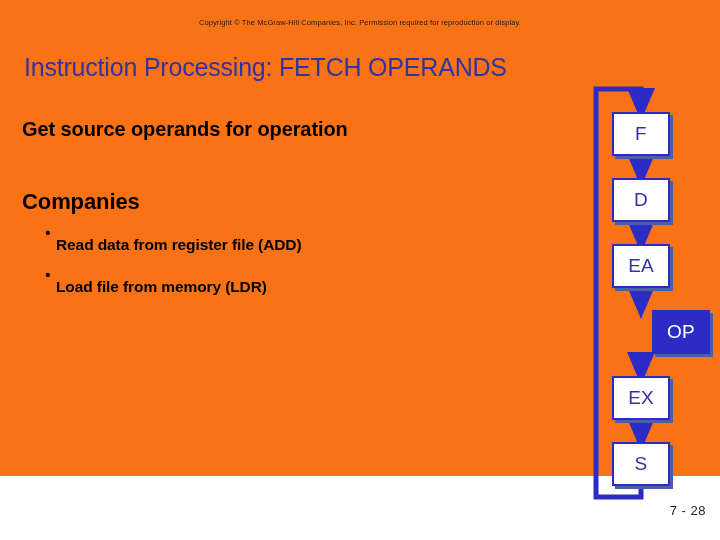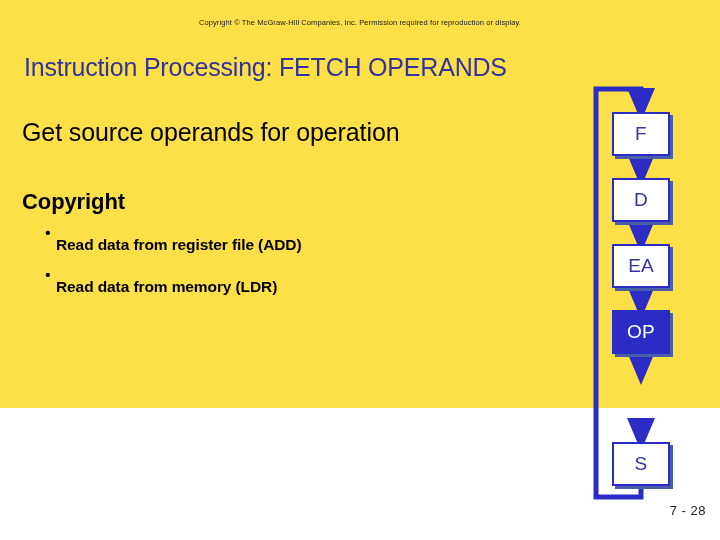--- a/index.html
+++ b/index.html
@@ -12,22 +12,22 @@
     background: #ffffff;
     font-family: "Liberation Sans", sans-serif;
     overflow: hidden;
     position: relative;
   }
 
   #slide {
     position: absolute;
     left: 0; top: 0;
     width: 720px;
-    height: 408px;
-    background: #fde047;
+    height: 476px;
+    background: #f97316;
   }
 
   
   .copyright {
     position: absolute;
     left: 0;
     top: 18px;
     width: 720px;
     text-align: center;
     font-size: 7.5px;
@@ -50,22 +50,22 @@
     letter-spacing: -0.2px;
     line-height: 30px;
     white-space: nowrap;
   }
 
   
   .body-line-1 {
     position: absolute;
     left: 22px;
     top: 118px;
-    font-size: 25px;
-    font-weight: normal;
+    font-size: 20px;
+    font-weight: bold;
     color: #000000;
     letter-spacing: -0.1px;
     white-space: nowrap;
   }
 
   .body-line-2 {
     position: absolute;
     left: 22px;
     top: 189px;
     font-size: 22px;
@@ -128,20 +128,21 @@
     display: flex;
     align-items: center;
     justify-content: center;
     box-shadow: 3px 3px 0 0 #4a5fa8;
     letter-spacing: 0.2px;
   }
   .flow-box.highlight {
     background: #2b2bc5;
     color: #ffffff;
     border-color: #2b2bc5;
+    margin-left: 40px;
   }
 
   .page-number {
     position: absolute;
     right: 14px;
     top: 503px;
     font-size: 13px;
     color: #222222;
     letter-spacing: 0.5px;
     white-space: nowrap;
@@ -152,30 +153,30 @@
 <body>
 
 <div id="slide">
 
   <div class="copyright">Copyright © The McGraw-Hill Companies, Inc. Permission required for reproduction or display.</div>
 
   <div class="slide-title">Instruction Processing: FETCH OPERANDS</div>
 
   <div class="body-line-1">Get source operands for operation</div>
 
-  <div class="body-line-2">Copyright</div>
+  <div class="body-line-2">Companies</div>
 
   <ul class="bullet-list">
     <li class="bullet-item">
       <span class="bullet-dot">•</span>
       <span class="bullet-text">Read data from register file (ADD)</span>
     </li>
     <li class="bullet-item">
       <span class="bullet-dot">•</span>
-      <span class="bullet-text">Read data from memory (LDR)</span>
+      <span class="bullet-text">Load file from memory (LDR)</span>
     </li>
   </ul>
 
   <svg id="flow" viewBox="0 0 720 540" width="720" height="540" xmlns="http://www.w3.org/2000/svg">
     <defs>
       <marker id="arrowHead" markerWidth="7" markerHeight="7" refX="3.2" refY="3.2" orient="auto" markerUnits="strokeWidth">
         <path d="M0,0.4 L6.6,3.2 L0,6 z" fill="#2b2bc5"></path>
       </marker>
     </defs>
 
@@ -201,20 +202,23 @@
   </div>
 
   <div class="flow-box" style="left:612px; top:244px;text-align:right;">
     <span>EA</span>
   </div>
 
   <div class="flow-box highlight" style="left:612px; top:310px;">
     <span>OP</span>
   </div>
 
+  <div class="flow-box" style="left:612px; top:376px;">
+    <span>EX</span>
+  </div>
 
   <div class="flow-box" style="left:612px; top:442px;">
     <span>S</span>
   </div>
 
   <div class="page-number">7 - 28</div>
 
 </div>
 
 </body></html>

